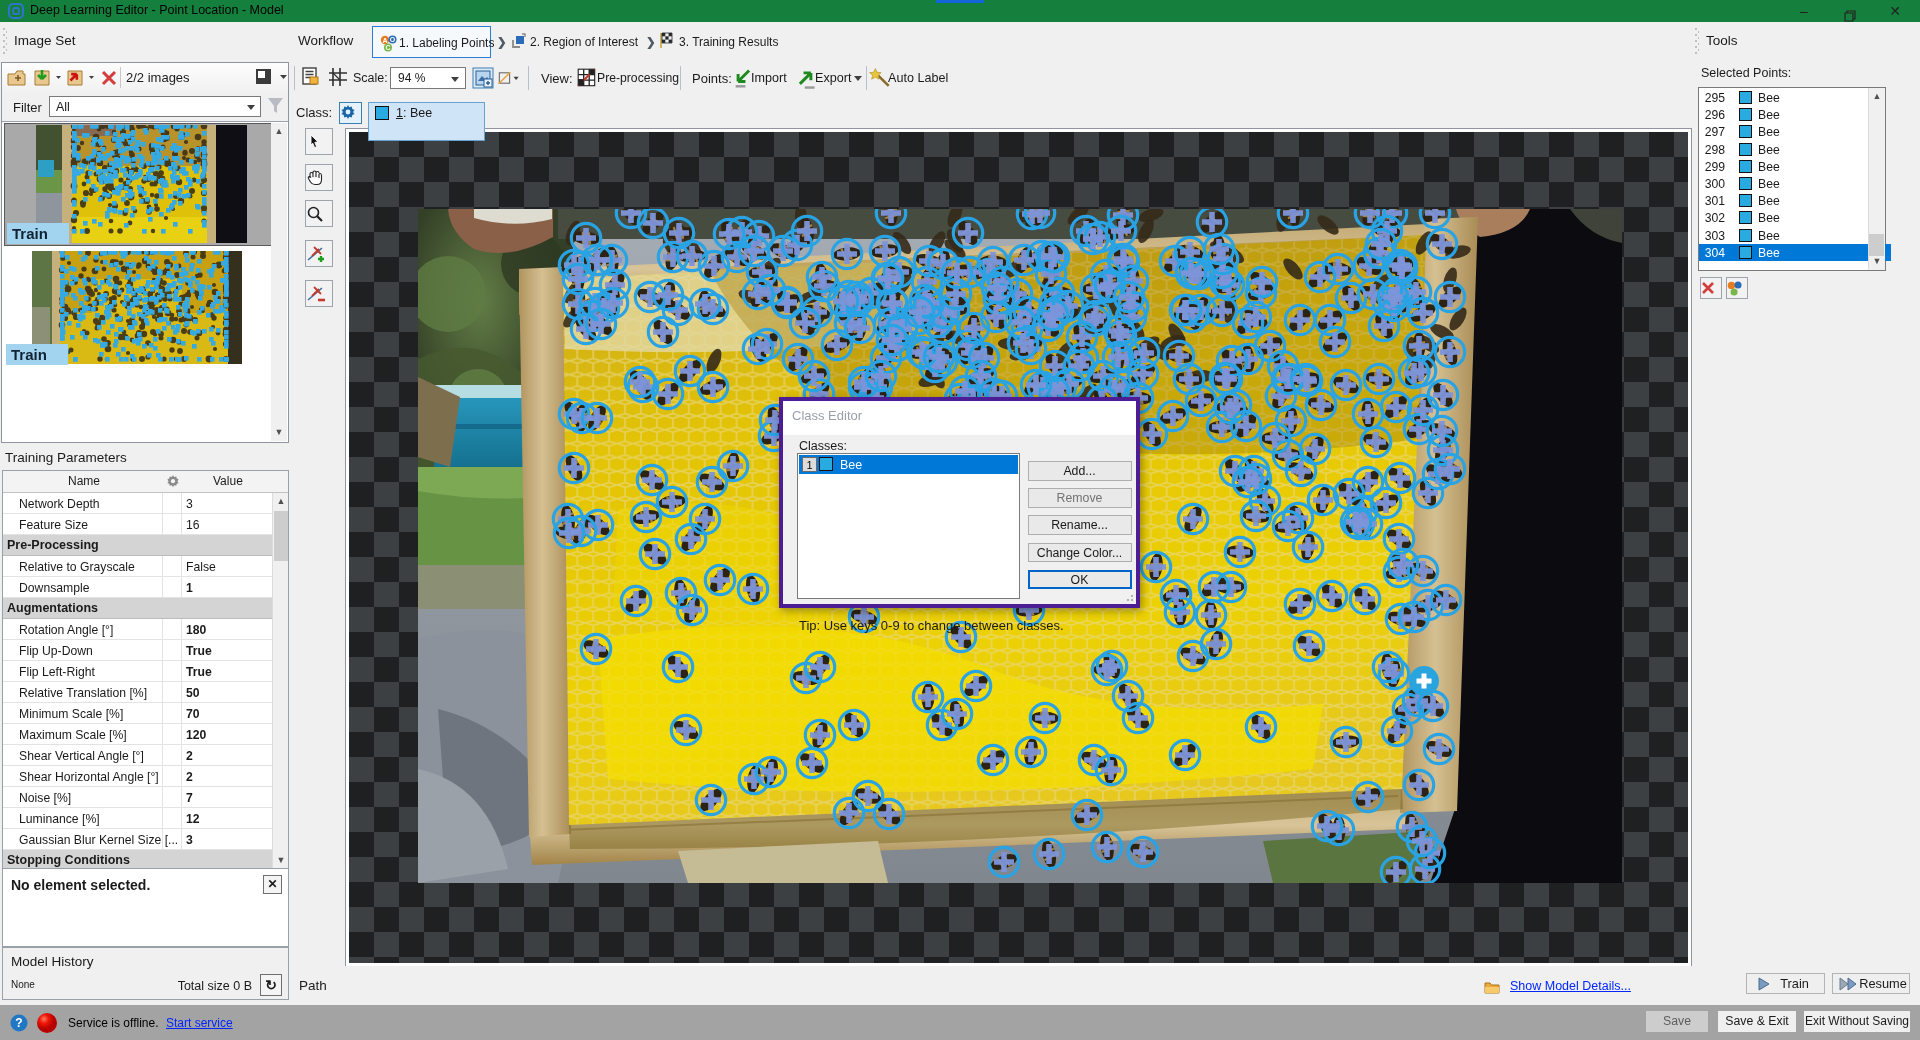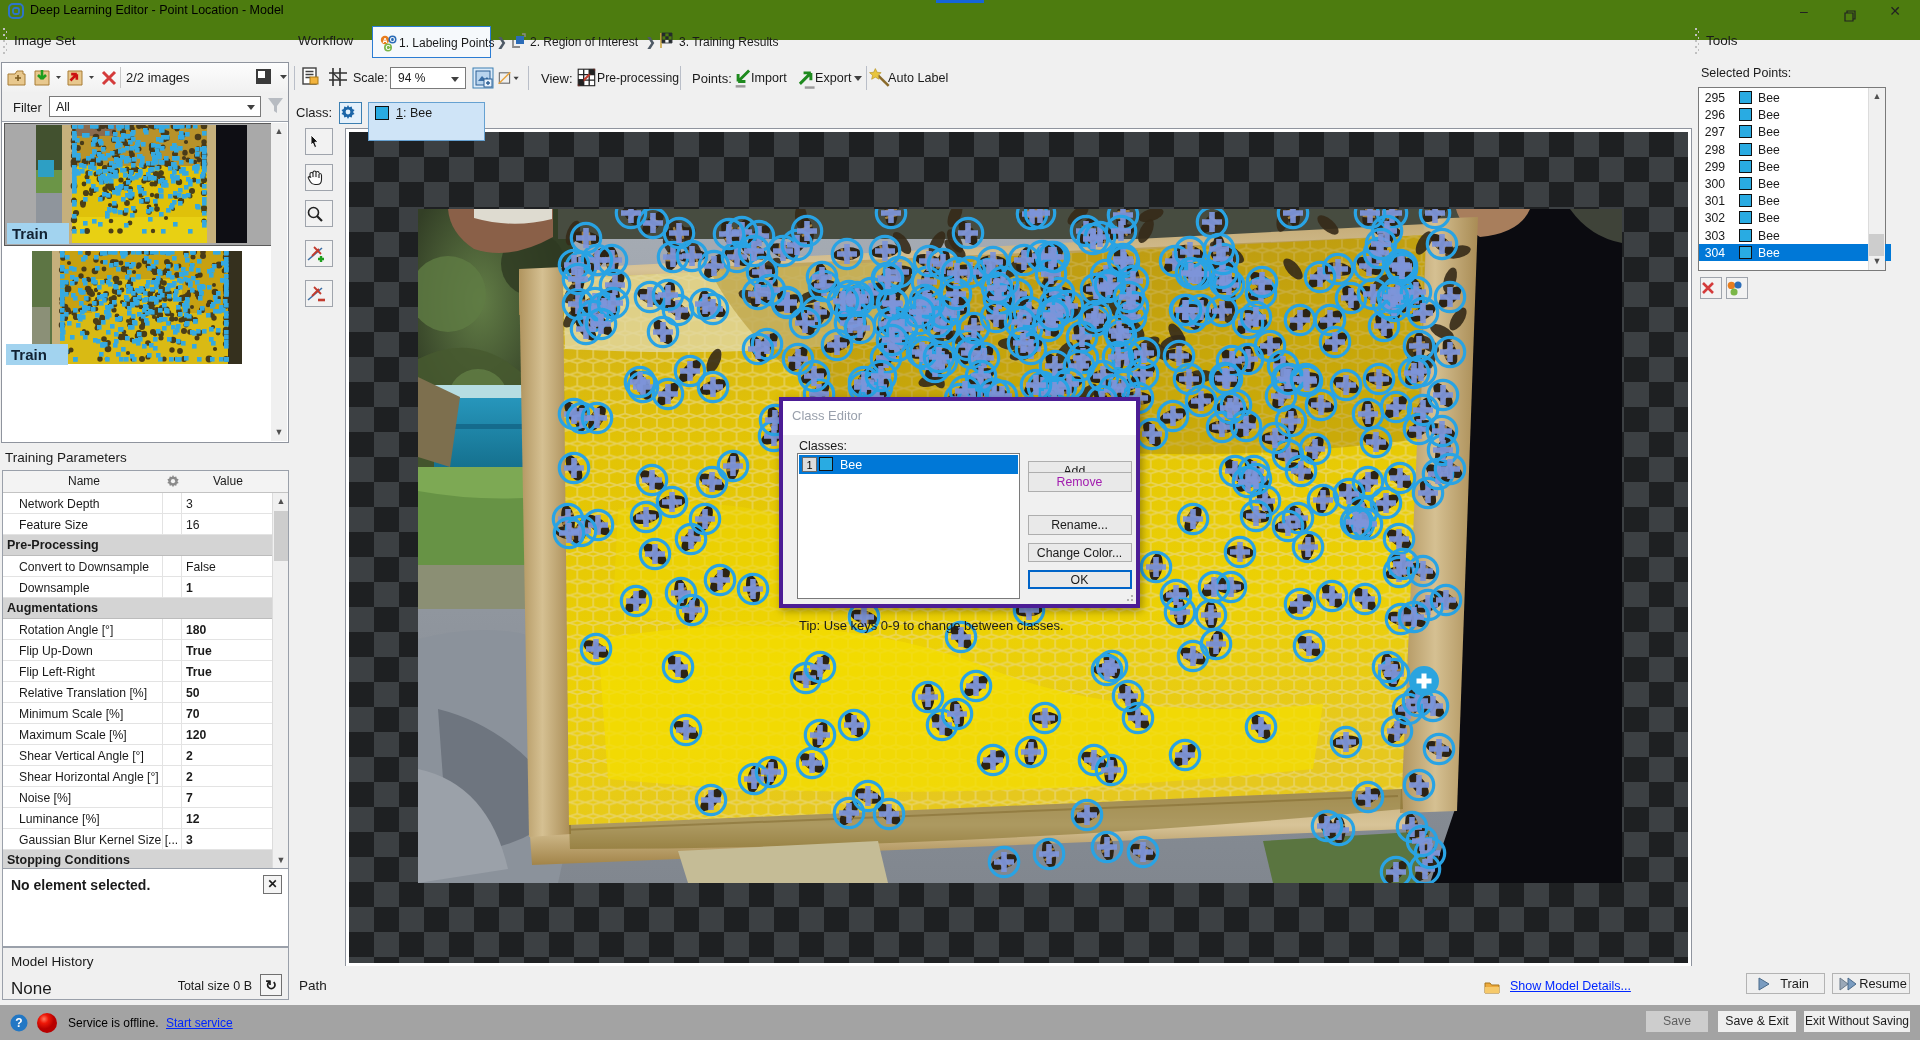--- a/index.html
+++ b/index.html
@@ -1,17 +1,17 @@
 <!DOCTYPE html>
 <html><head><meta charset="utf-8"><style>
 *{margin:0;padding:0;box-sizing:border-box}
 html,body{width:1920px;height:1040px;overflow:hidden}
 body{font-family:"Liberation Sans",sans-serif;background:#f0f0f0;position:relative;font-size:12px;color:#1a1a1a}
 
-#titlebar{position:absolute;left:0;top:0;width:1920px;height:40px;background:#4d7c0f}
+#titlebar{position:absolute;left:0;top:0;width:1920px;height:22px;background:#15803d}
 #tb-icon{position:absolute;left:8px;top:3px;width:16px;height:16px}
 #tb-text{position:absolute;left:30px;top:3px;font-size:12.5px;color:#000}
 #tb-blue{position:absolute;left:936px;top:0;width:48px;height:3px;background:#1565d8}
 .winbtn{position:absolute;top:0;width:30px;height:22px;text-align:center;line-height:22px;font-size:13px;color:#222}
 
 #imageset-h{position:absolute;left:14px;top:33px;font-size:13.5px}
 .grip{position:absolute;width:4px;color:#b8b8b8}
 #lp-box{position:absolute;left:1px;top:62px;width:288px;height:381px;border:1px solid #8f949e;background:#fff}
 #lp-tools{position:absolute;left:2px;top:63px;width:286px;height:29px;background:linear-gradient(#fdfdfd,#f1f1f1)}
 #lp-filter{position:absolute;left:2px;top:92px;width:286px;height:30px;background:#f0f0f0;border-bottom:1px solid #9aa0aa}
@@ -33,21 +33,21 @@
 .pn{position:absolute;left:16px;top:3.5px;font-size:12.2px}
 .pv{position:absolute;left:183px;top:3.5px;font-size:12.2px}
 .prow:not(.sect)::before{content:"";position:absolute;left:159px;top:0;width:1px;height:21px;background:#e3e3e3}
 .prow:not(.sect)::after{content:"";position:absolute;left:178px;top:0;width:1px;height:21px;background:#e3e3e3}
 #tp-scroll{position:absolute;right:0;top:22px;width:16px;height:376px;background:#f0f0f0;border-left:1px solid #dcdcdc}
 #nes{position:absolute;left:2px;top:869px;width:287px;height:78px;background:#fff;border:1px solid #9aa0aa;border-top:none}
 #nes b{position:absolute;left:8px;top:8px;font-size:14px}
 #nes .x{position:absolute;right:6px;top:6px;width:19px;height:19px;border:1px solid #707070;background:#f4f4f4;text-align:center;line-height:17px;font-size:12px;font-weight:bold}
 #mh-box{position:absolute;left:2px;top:947px;width:287px;height:53px;border:1px solid #9aa0aa;border-top:1px solid #9aa0aa;background:#f0f0f0}
 #mh-title{position:absolute;left:8px;top:6px;font-size:13.5px}
-#mh-none{position:absolute;left:8px;top:31px;font-size:17px}
+#mh-none{position:absolute;left:8px;top:31px;font-size:10px}
 #mh-size{position:absolute;right:36px;top:31px;font-size:12.5px}
 #mh-refresh{position:absolute;right:6px;top:26px;width:22px;height:22px;border:1px solid #707070;background:#f4f4f4;text-align:center;line-height:20px;font-size:14px;font-weight:bold}
 
 #wf-title{position:absolute;left:298px;top:33px;font-size:13.5px}
 #tab1{position:absolute;left:372px;top:26px;width:119px;height:32px;border:1px solid #2b7cd3;background:#f6f9fc}
 .tabtxt{position:absolute;top:9px;font-size:12px;white-space:nowrap}
 .chev{position:absolute;top:35px;font-size:11.5px;font-weight:bold;color:#4f5a66}
 
 #toolbar2{position:absolute;left:292px;top:62px;width:1400px;height:32px}
 .tsep{position:absolute;top:4px;width:1px;height:24px;background:#b9bec8}
@@ -3720,21 +3720,21 @@
         <span class="pv" style="">3</span>
       </div>
       <div class="prow" style="top:21px">
         <span class="pn">Feature Size</span>
         <span class="pv" style="">16</span>
       </div>
       <div class="prow sect" style="top:42px">
         <span>Pre-Processing</span>
       </div>
       <div class="prow" style="top:63px">
-        <span class="pn">Convert to Downsample</span>
+        <span class="pn">Relative to Grayscale</span>
         <span class="pv" style="">False</span>
       </div>
       <div class="prow" style="top:84px">
         <span class="pn">Downsample</span>
         <span class="pv" style="font-weight:bold">1</span>
       </div>
       <div class="prow sect" style="top:105px">
         <span>Augmentations</span>
       </div>
       <div class="prow" style="top:126px">
@@ -4074,21 +4074,21 @@
     </div>
  <div id="dlg-classes">Classes:</div>
  <div id="dlg-list">
    <div id="dlg-row">
         <span class="key">1</span>
         <span class="sq"></span>
         <span class="t">Bee</span>
       </div>
  </div>
  <div class="dbtn" style="top:60px">Add...</div>
- <div class="dbtn" style="top:71px;color:#a21caf">Remove</div>
+ <div class="dbtn" style="top:87px;color:#737373">Remove</div>
  <div class="dbtn" style="top:114px">Rename...</div>
  <div class="dbtn" style="top:141.5px">Change Color...</div>
  <div class="dbtn" style="top:168.5px;border:1px solid #0064c8;box-shadow:inset 0 0 0 1px #0064c8">OK</div>
  <div id="dlg-tip">Tip: Use keys 0-9 to change between classes.</div>
  <svg id="dlg-grip" width="10" height="10">
       <g fill="#b0b0b0">
         <rect x="7" y="7" width="2" height="2"></rect>
         <rect x="7" y="3" width="2" height="2"></rect>
         <rect x="3" y="7" width="2" height="2"></rect>
       </g>

